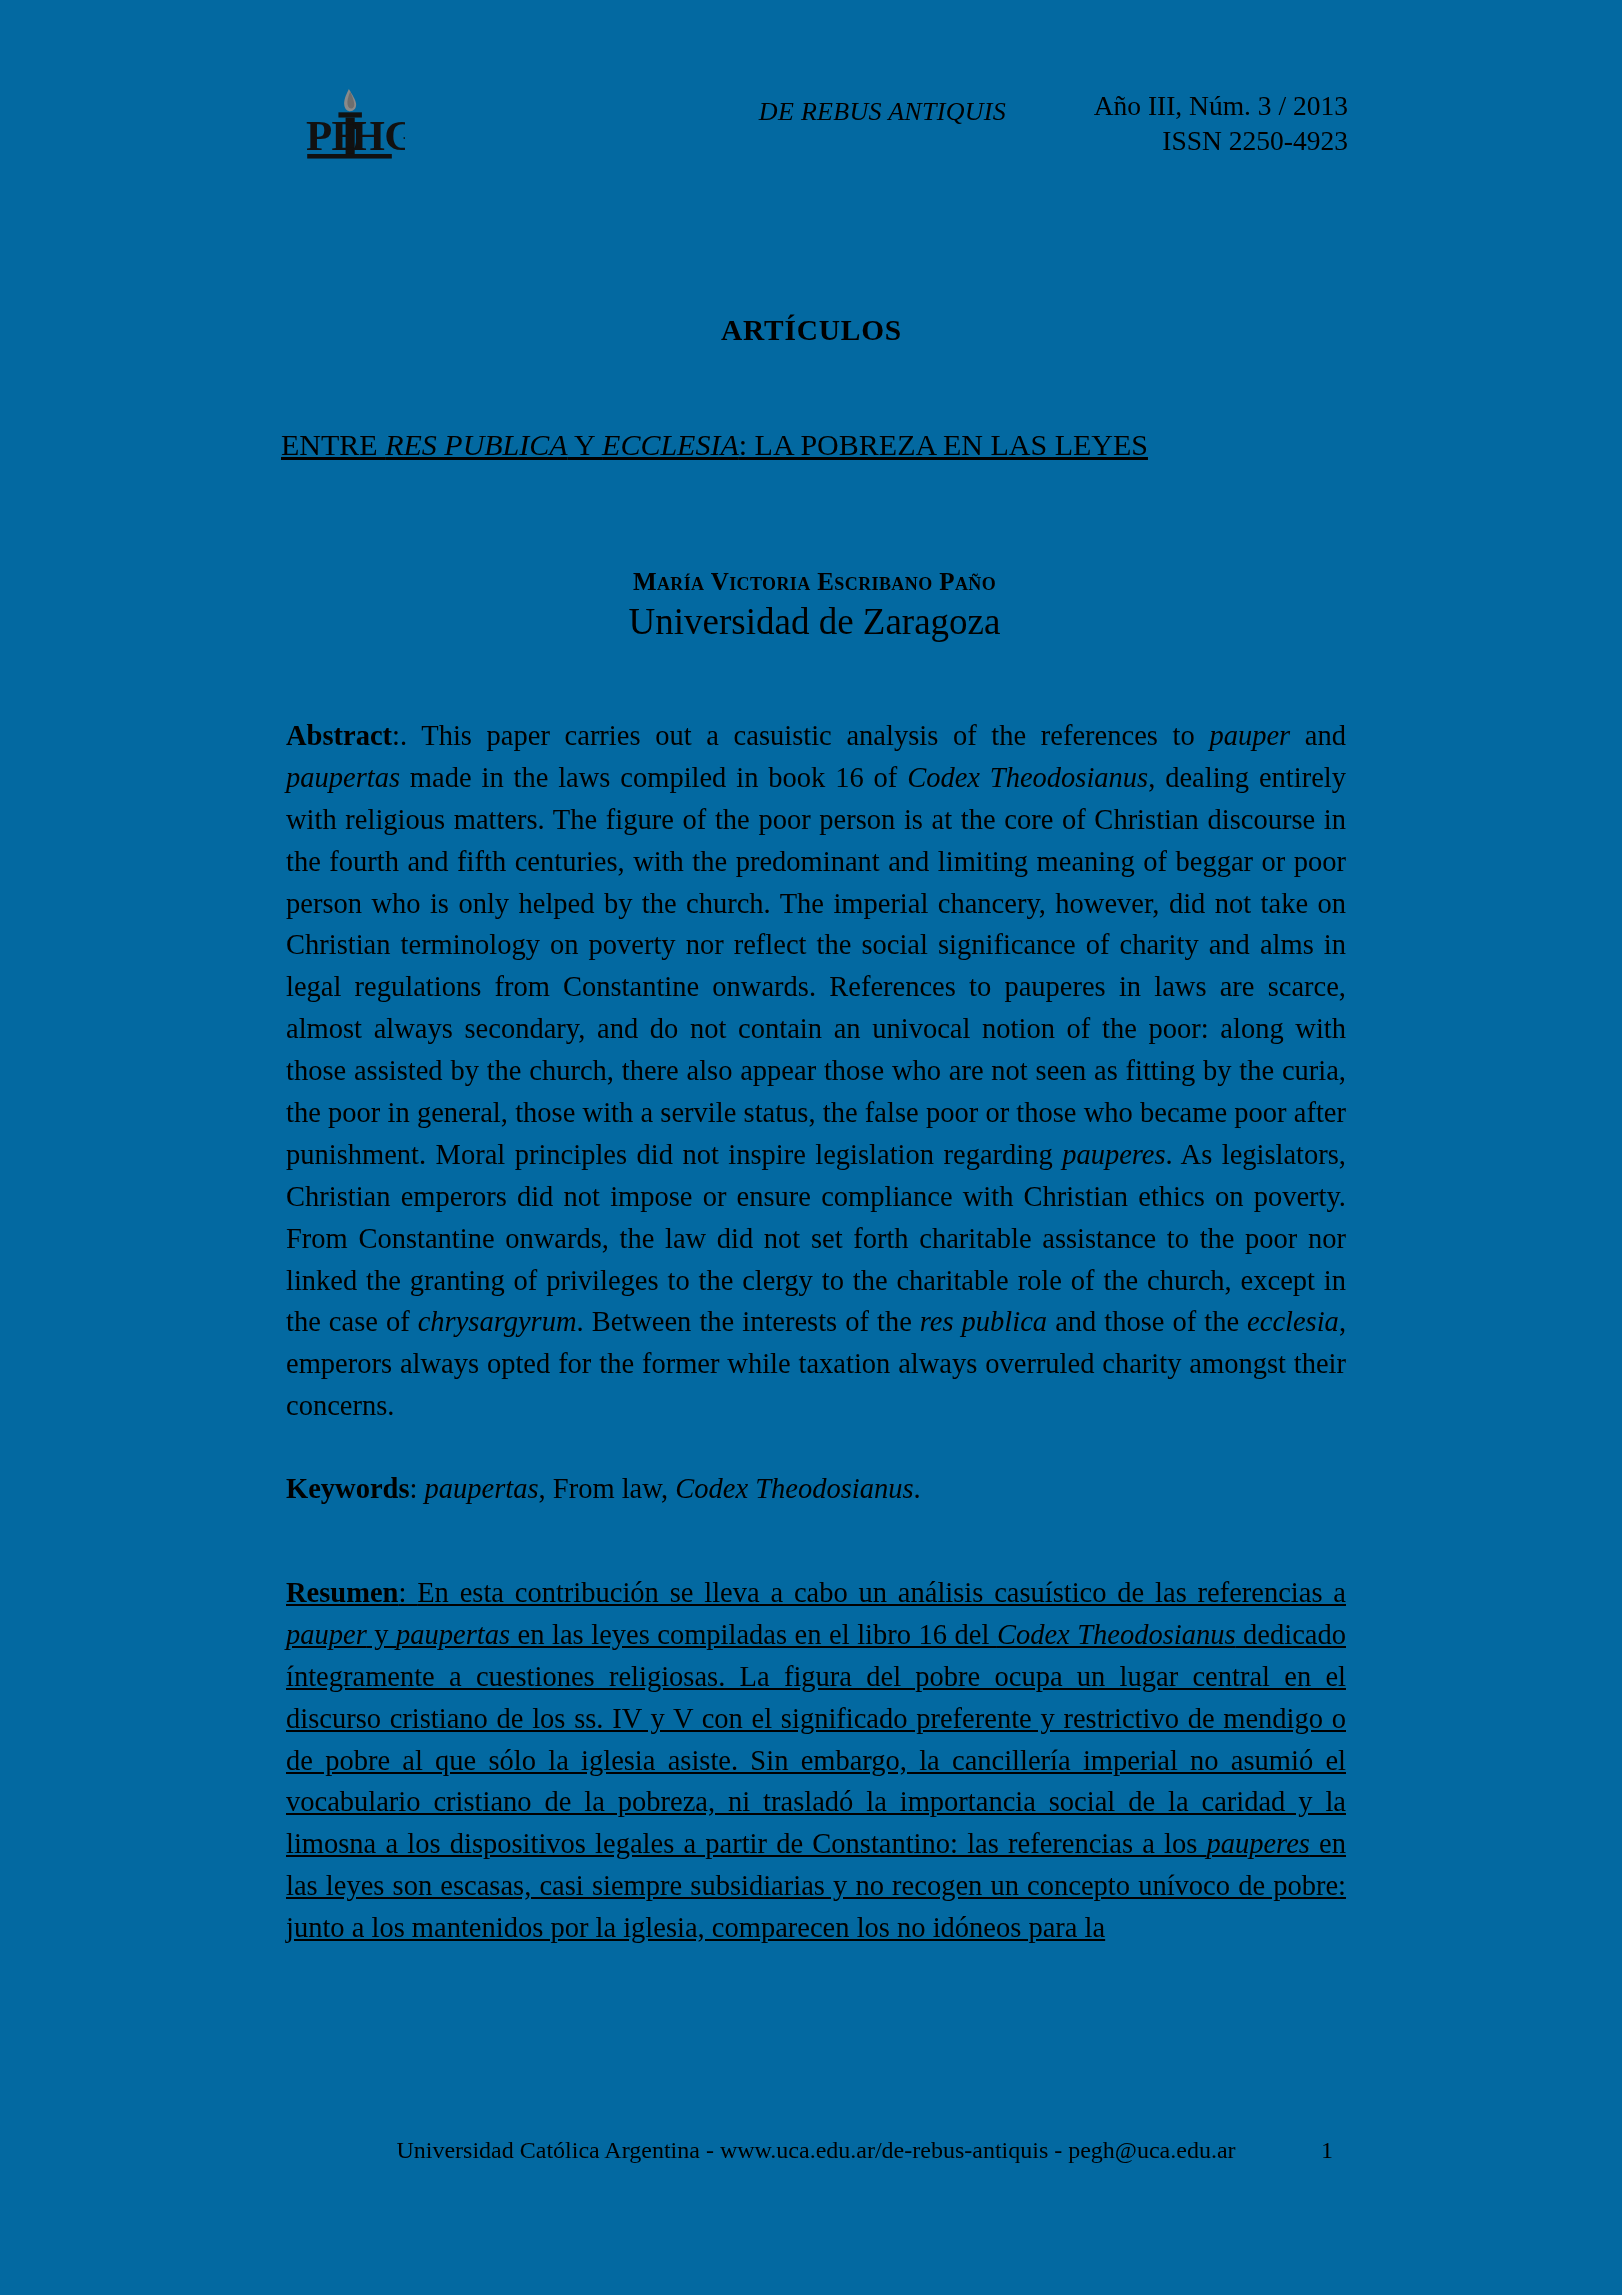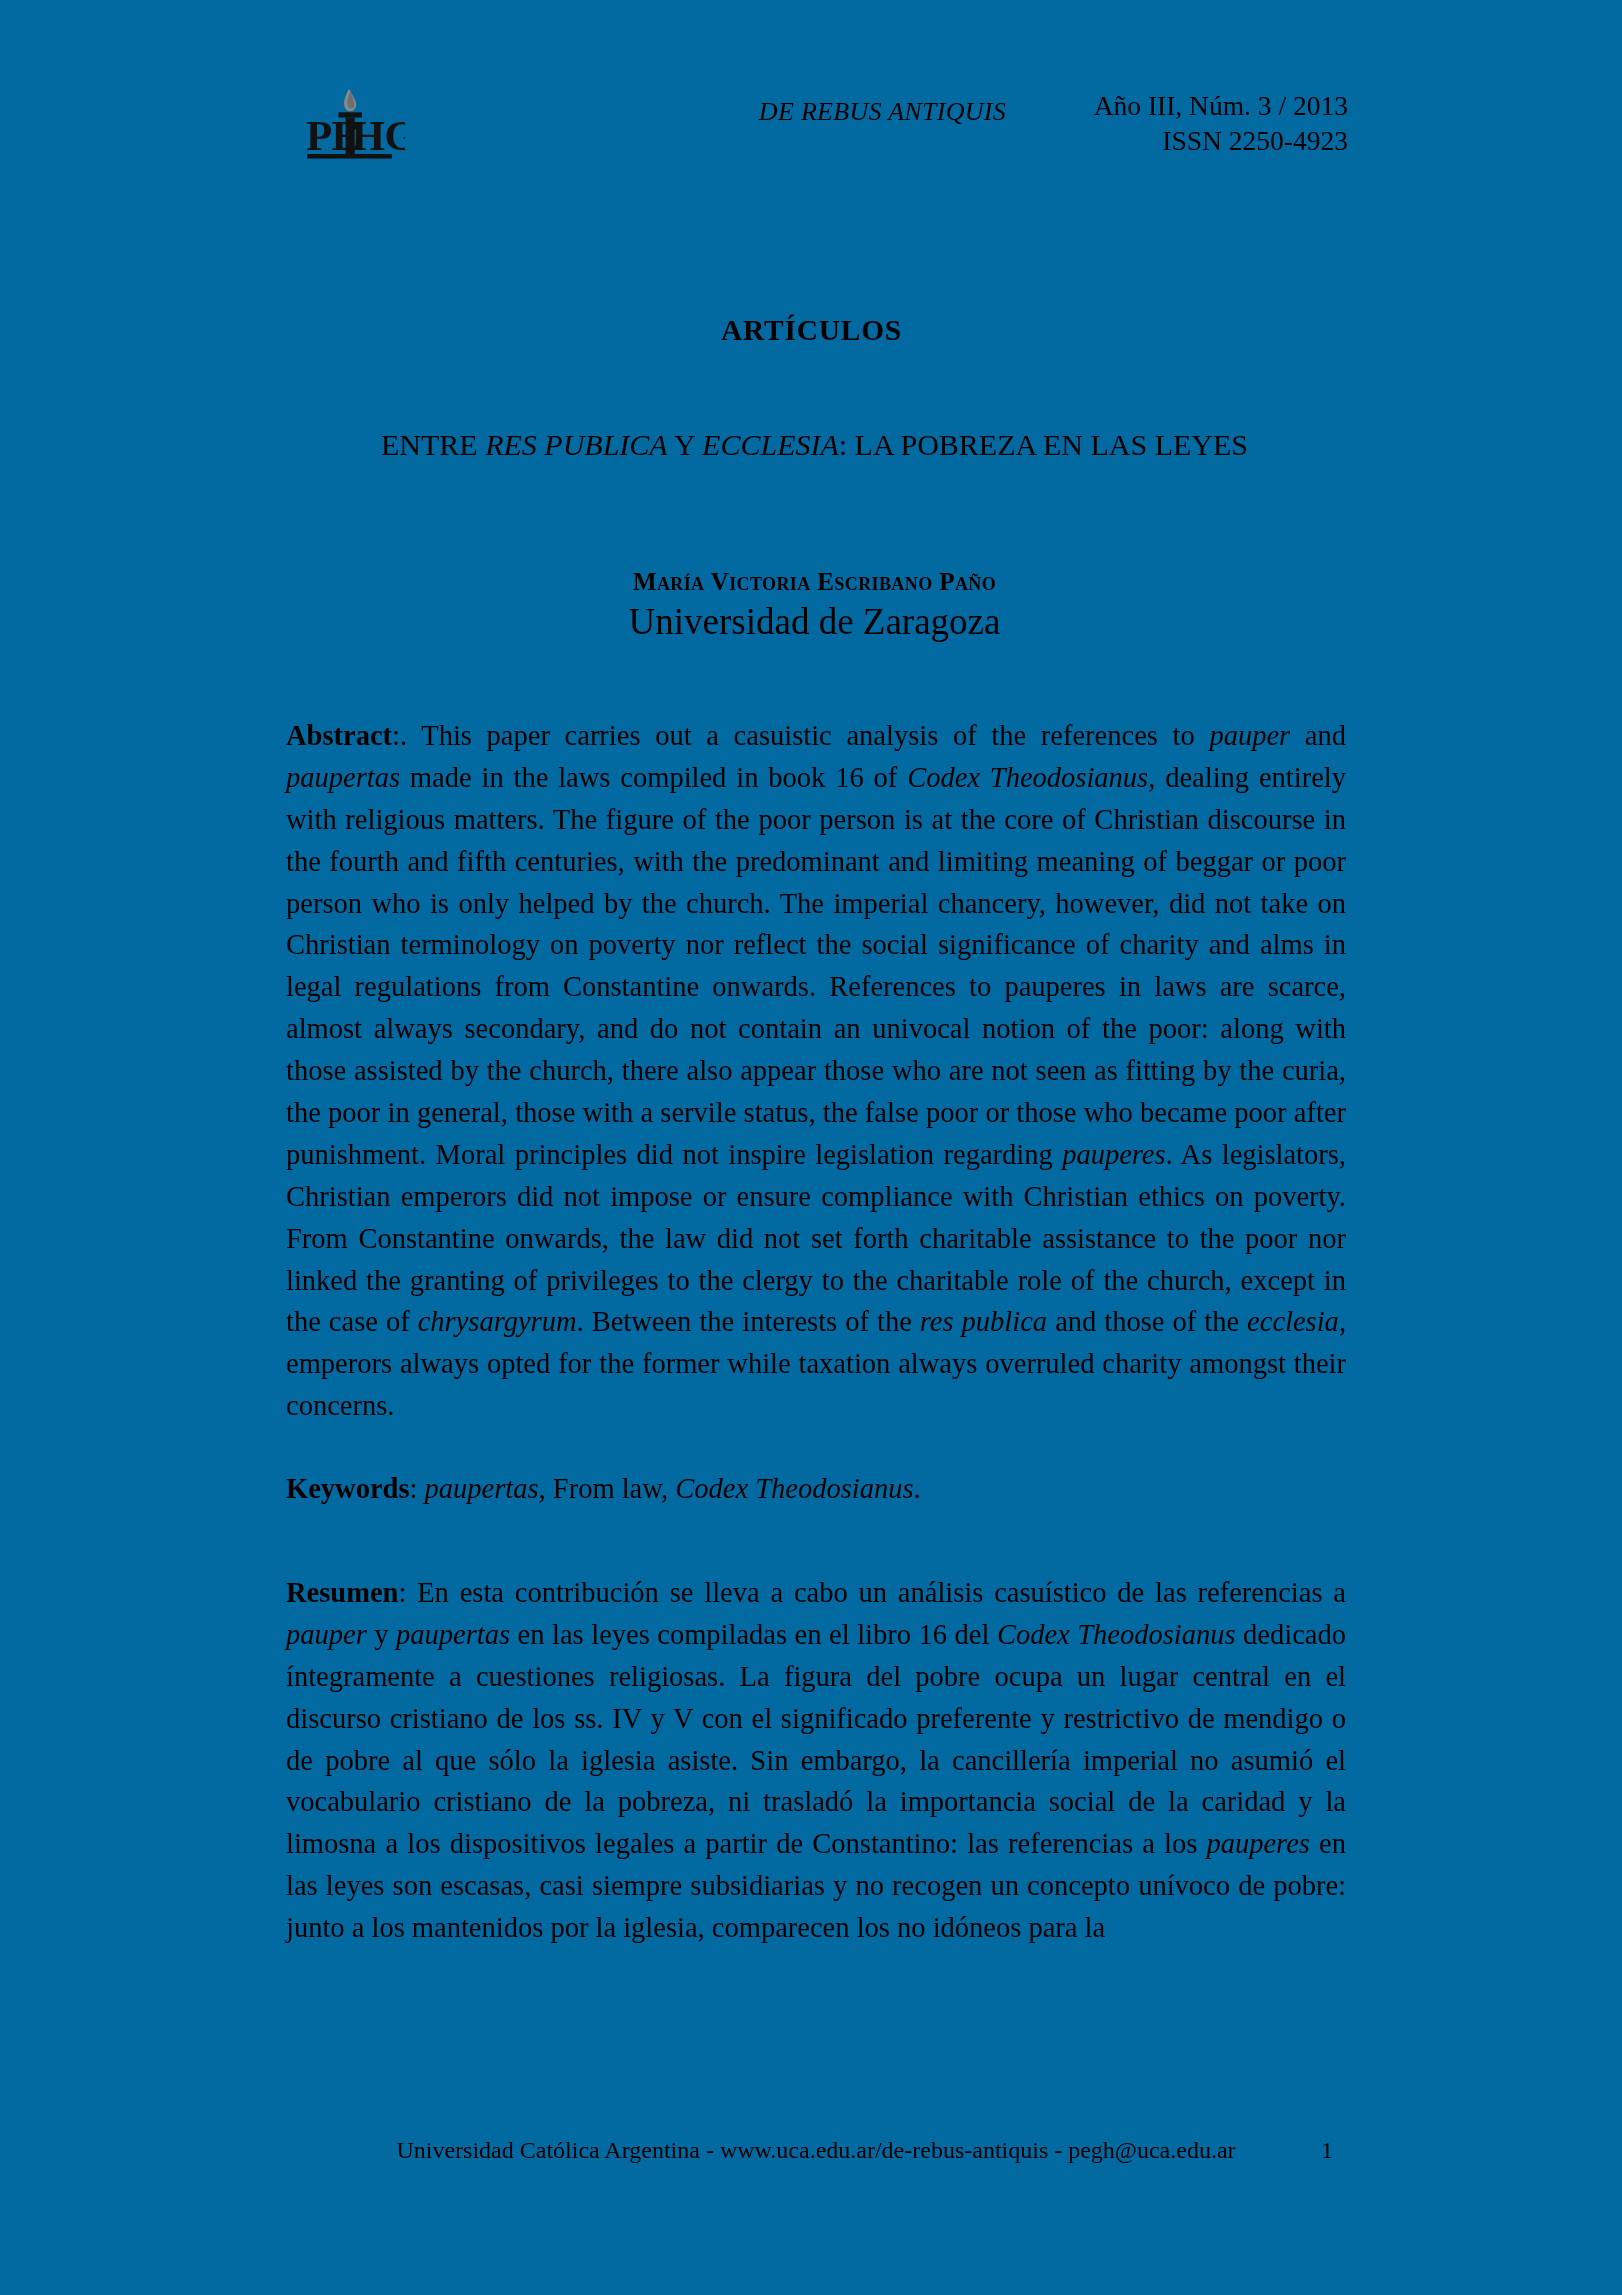--- a/index.html
+++ b/index.html
@@ -67,23 +67,24 @@
     font-size: 29.4px;
     letter-spacing: 0.8px;
   }
 
   
   .article-title {
     position: absolute;
     top: 425px;
     left: 281px;
     width: 1067px;
-    text-align: center;
+    text-align: left;
     font-size: 30px;
     line-height: 1.33;
+    text-decoration: underline;
   }
   .article-title i { font-style: italic; }
 
   
   .author-block {
     position: absolute;
     top: 568px;
     left: 281px;
     width: 1067px;
     text-align: center;
@@ -108,21 +109,21 @@
     line-height: 1.47;
     text-align: justify;
     text-justify: inter-word;
     hyphens: none;
   }
   .col i { font-style: italic; margin-top: 8px; }
   .col b { font-weight: bold; }
 
   .abstract  { top: 715px; }
   .keywords  { top: 1468px; }
-  .resumen   { top: 1572px; }
+  .resumen   { top: 1572px; text-decoration: underline; }
 
   
   .footer {
     position: absolute;
     bottom: 131px;
     left: 286px;
     width: 1060px;
     font-size: 24px;
   }
   .footer-inner {

